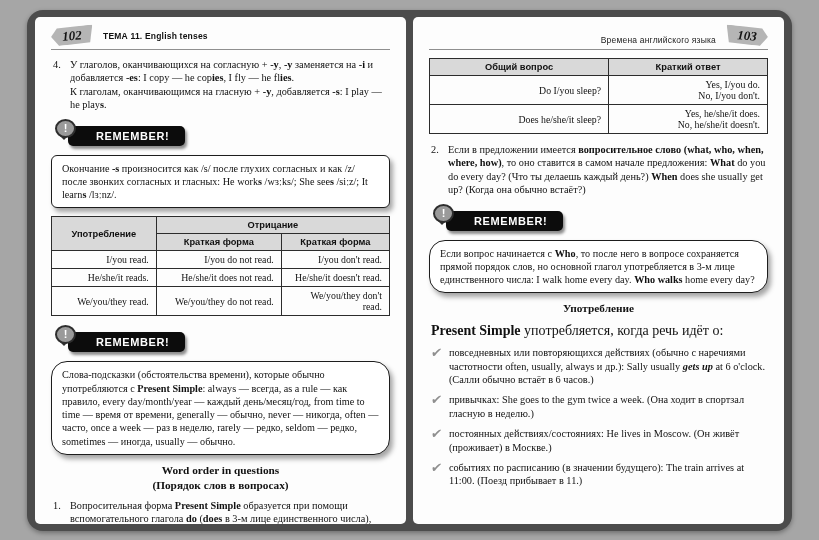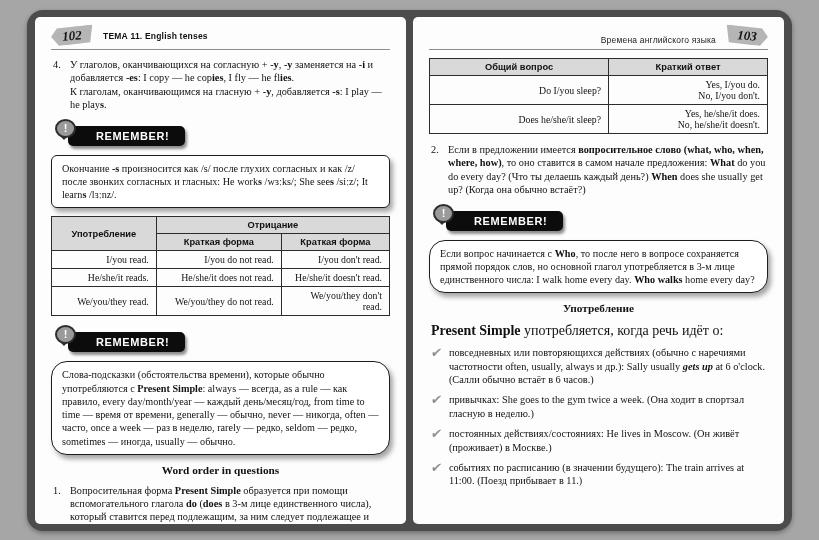--- a/index.html
+++ b/index.html
@@ -169,20 +169,21 @@
 
         <div class="remember">
           <span class="bubble">!</span>
           <span class="rem-box">REMEMBER!</span>
         </div>
 
         <div class="note-box note-round rich"><span>Слова-подсказки (обстоятельства времени), которые обычно употребляются с </span><span style="font-weight: bold;">Present Simple</span><span>: always — всегда, as a rule — как правило, every day/month/year — каждый день/месяц/год, from time to time — время от времени, generally — обычно, never — никогда, often — часто, once a week — раз в неделю, rarely — редко, seldom — редко, sometimes — иногда, usually — обычно.</span></div>
 
         <div class="center-heading">
           <div>Word order in questions</div>
+          <div>(Порядок слов в вопросах)</div>
         </div>
 
         <div class="list-item">
           <span class="num">1.</span>
           <div class="rich"><span>Вопросительная форма </span><span style="font-weight: bold;">Present Simple</span><span> образуется при помощи вспомогательного глагола </span><span style="font-weight: bold;">do</span><span> (</span><span style="font-weight: bold;">does</span><span> в 3-м лице единственного числа), который ставится перед подлежащим, за ним следует подлежащее и глагол в основной форме.</span></div>
         </div>
       </div>
 
       <div class="page">
         <div class="page-header right">

